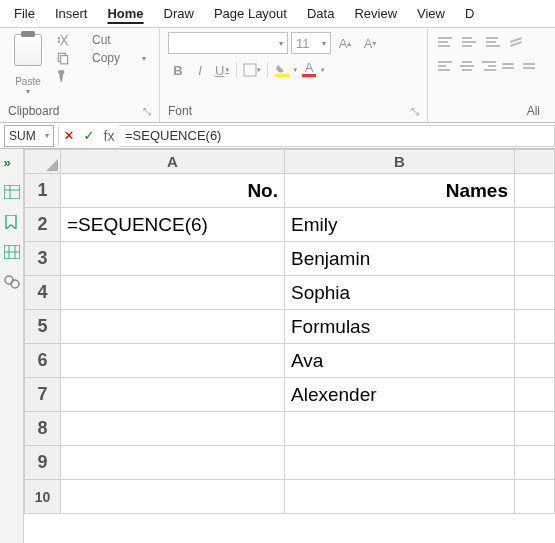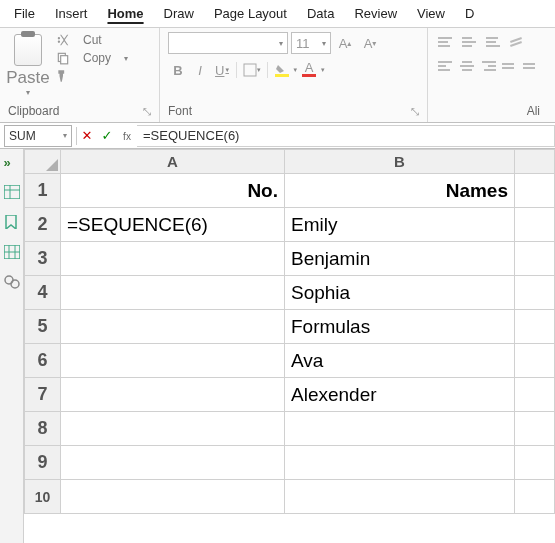--- a/index.html
+++ b/index.html
@@ -14,24 +14,24 @@
 .ribbon { display: flex; height: 95px; border-bottom: 1px solid #c0c0c0; background: #fafafa; }
 .group { border-right: 1px solid #d8d8d8; padding: 4px 8px 2px 8px; display: flex; flex-direction: column; justify-content: space-between; }
 .group-body { display: flex; gap: 6px; flex: 1; }
 .group-label { font-size: 12px; color: #666; padding-top: 2px; height: 18px; position: relative; }
 .group-label .expand { position: absolute; right: 0; bottom: 2px; font-size: 10px; color: #888; }
 
 
 .paste-col { display: flex; flex-direction: column; align-items: center; width: 40px; }
 .paste-icon { width: 28px; height: 32px; border: 1px solid #b0b0b0; border-radius: 3px; background: linear-gradient(#fff,#f0f0f0); position: relative; margin-top: 2px; }
 .paste-icon::before { content: ""; position: absolute; top: -4px; left: 6px; width: 14px; height: 6px; background: #888; border-radius: 2px; }
-.paste-label { font-size: 17px; color: #888; margin-top: 2px; }
+.paste-label { font-size: 10px; color: #888; margin-top: 10px; }
 .paste-drop { font-size: 8px; color: #888; }
 .clip-items { display: flex; flex-direction: column; gap: 2px; }
-.clip-item { display: flex; align-items: center; gap: 13px; font-size: 12px; color: #777; padding: 1px 2px; }
+.clip-item { display: flex; align-items: center; gap: 22px; font-size: 12px; color: #777; padding: 1px 2px; }
 .clip-item svg { width: 14px; height: 14px; }
 
 
 .font-row1 { display: flex; gap: 3px; margin-bottom: 6px; }
 .font-name-box { width: 120px; height: 22px; border: 1px solid #c0c0c0; background: #fff; display: flex; align-items: center; justify-content: flex-end; padding: 0 4px; color: #999; }
 .font-size-box { width: 40px; height: 22px; border: 1px solid #c0c0c0; background: #fff; display: flex; align-items: center; padding: 0 4px; color: #999; justify-content: space-between; }
 .small-drop { font-size: 8px; color: #888; }
 .font-btn { width: 22px; height: 22px; display: flex; align-items: center; justify-content: center; color: #999; font-size: 13px; }
 .font-row2 { display: flex; gap: 2px; align-items: center; }
 .font-btn2 { min-width: 20px; height: 20px; display: flex; align-items: center; justify-content: center; color: #999; font-size: 13px; padding: 0 2px; }
@@ -40,25 +40,25 @@
 .font-btn2.underline { text-decoration: underline; }
 .color-bar { width: 14px; height: 3px; margin-top: 1px; }
 
 
 .align-row { display: flex; gap: 2px; margin-bottom: 4px; }
 .align-btn { width: 22px; height: 20px; display: flex; flex-direction: column; justify-content: center; gap: 2px; padding: 2px; }
 .align-btn span { display: block; height: 2px; background: #bbb; }
 
 
 .formula-bar { display: flex; align-items: center; height: 26px; border-bottom: 1px solid #c0c0c0; }
-.name-box { width: 68px; height: 22px; border: 1px solid #b0b0b0; margin: 0 4px; display: flex; align-items: center; justify-content: space-between; padding: 0 4px; font-size: 12px; background: #fff; }
+.name-box { width: 50px; height: 22px; border: 1px solid #b0b0b0; margin: 0 4px; display: flex; align-items: center; justify-content: space-between; padding: 0 4px; font-size: 12px; background: #fff; }
 .fb-btn { width: 20px; text-align: center; color: #666; font-size: 13px; }
 .fb-btn.red { color: #c00; }
 .fb-btn.green { color: #080; }
-.fb-fx { font-size: 10px; color: #666; }
+.fb-fx { font-size: 14px; color: #666; }
 .formula-input { flex: 1; height: 22px; border: 1px solid #d0d0d0; border-left: none; padding: 0 6px; font-size: 13px; background: #fff; display: flex; align-items: center; }
 
 
 .sheet-area { display: flex; height: calc(543px - 28px - 95px - 26px); }
 .sidebar { width: 24px; background: #f3f3f3; border-right: 1px solid #d0d0d0; display: flex; flex-direction: column; align-items: center; padding-top: 6px; gap: 16px; }
 .sidebar-icon { width: 16px; height: 14px; color: #6aa84f; }
 .grid-wrap { flex: 1; overflow: hidden; }
 
 
 table.grid { border-collapse: collapse; width: 100%; }

